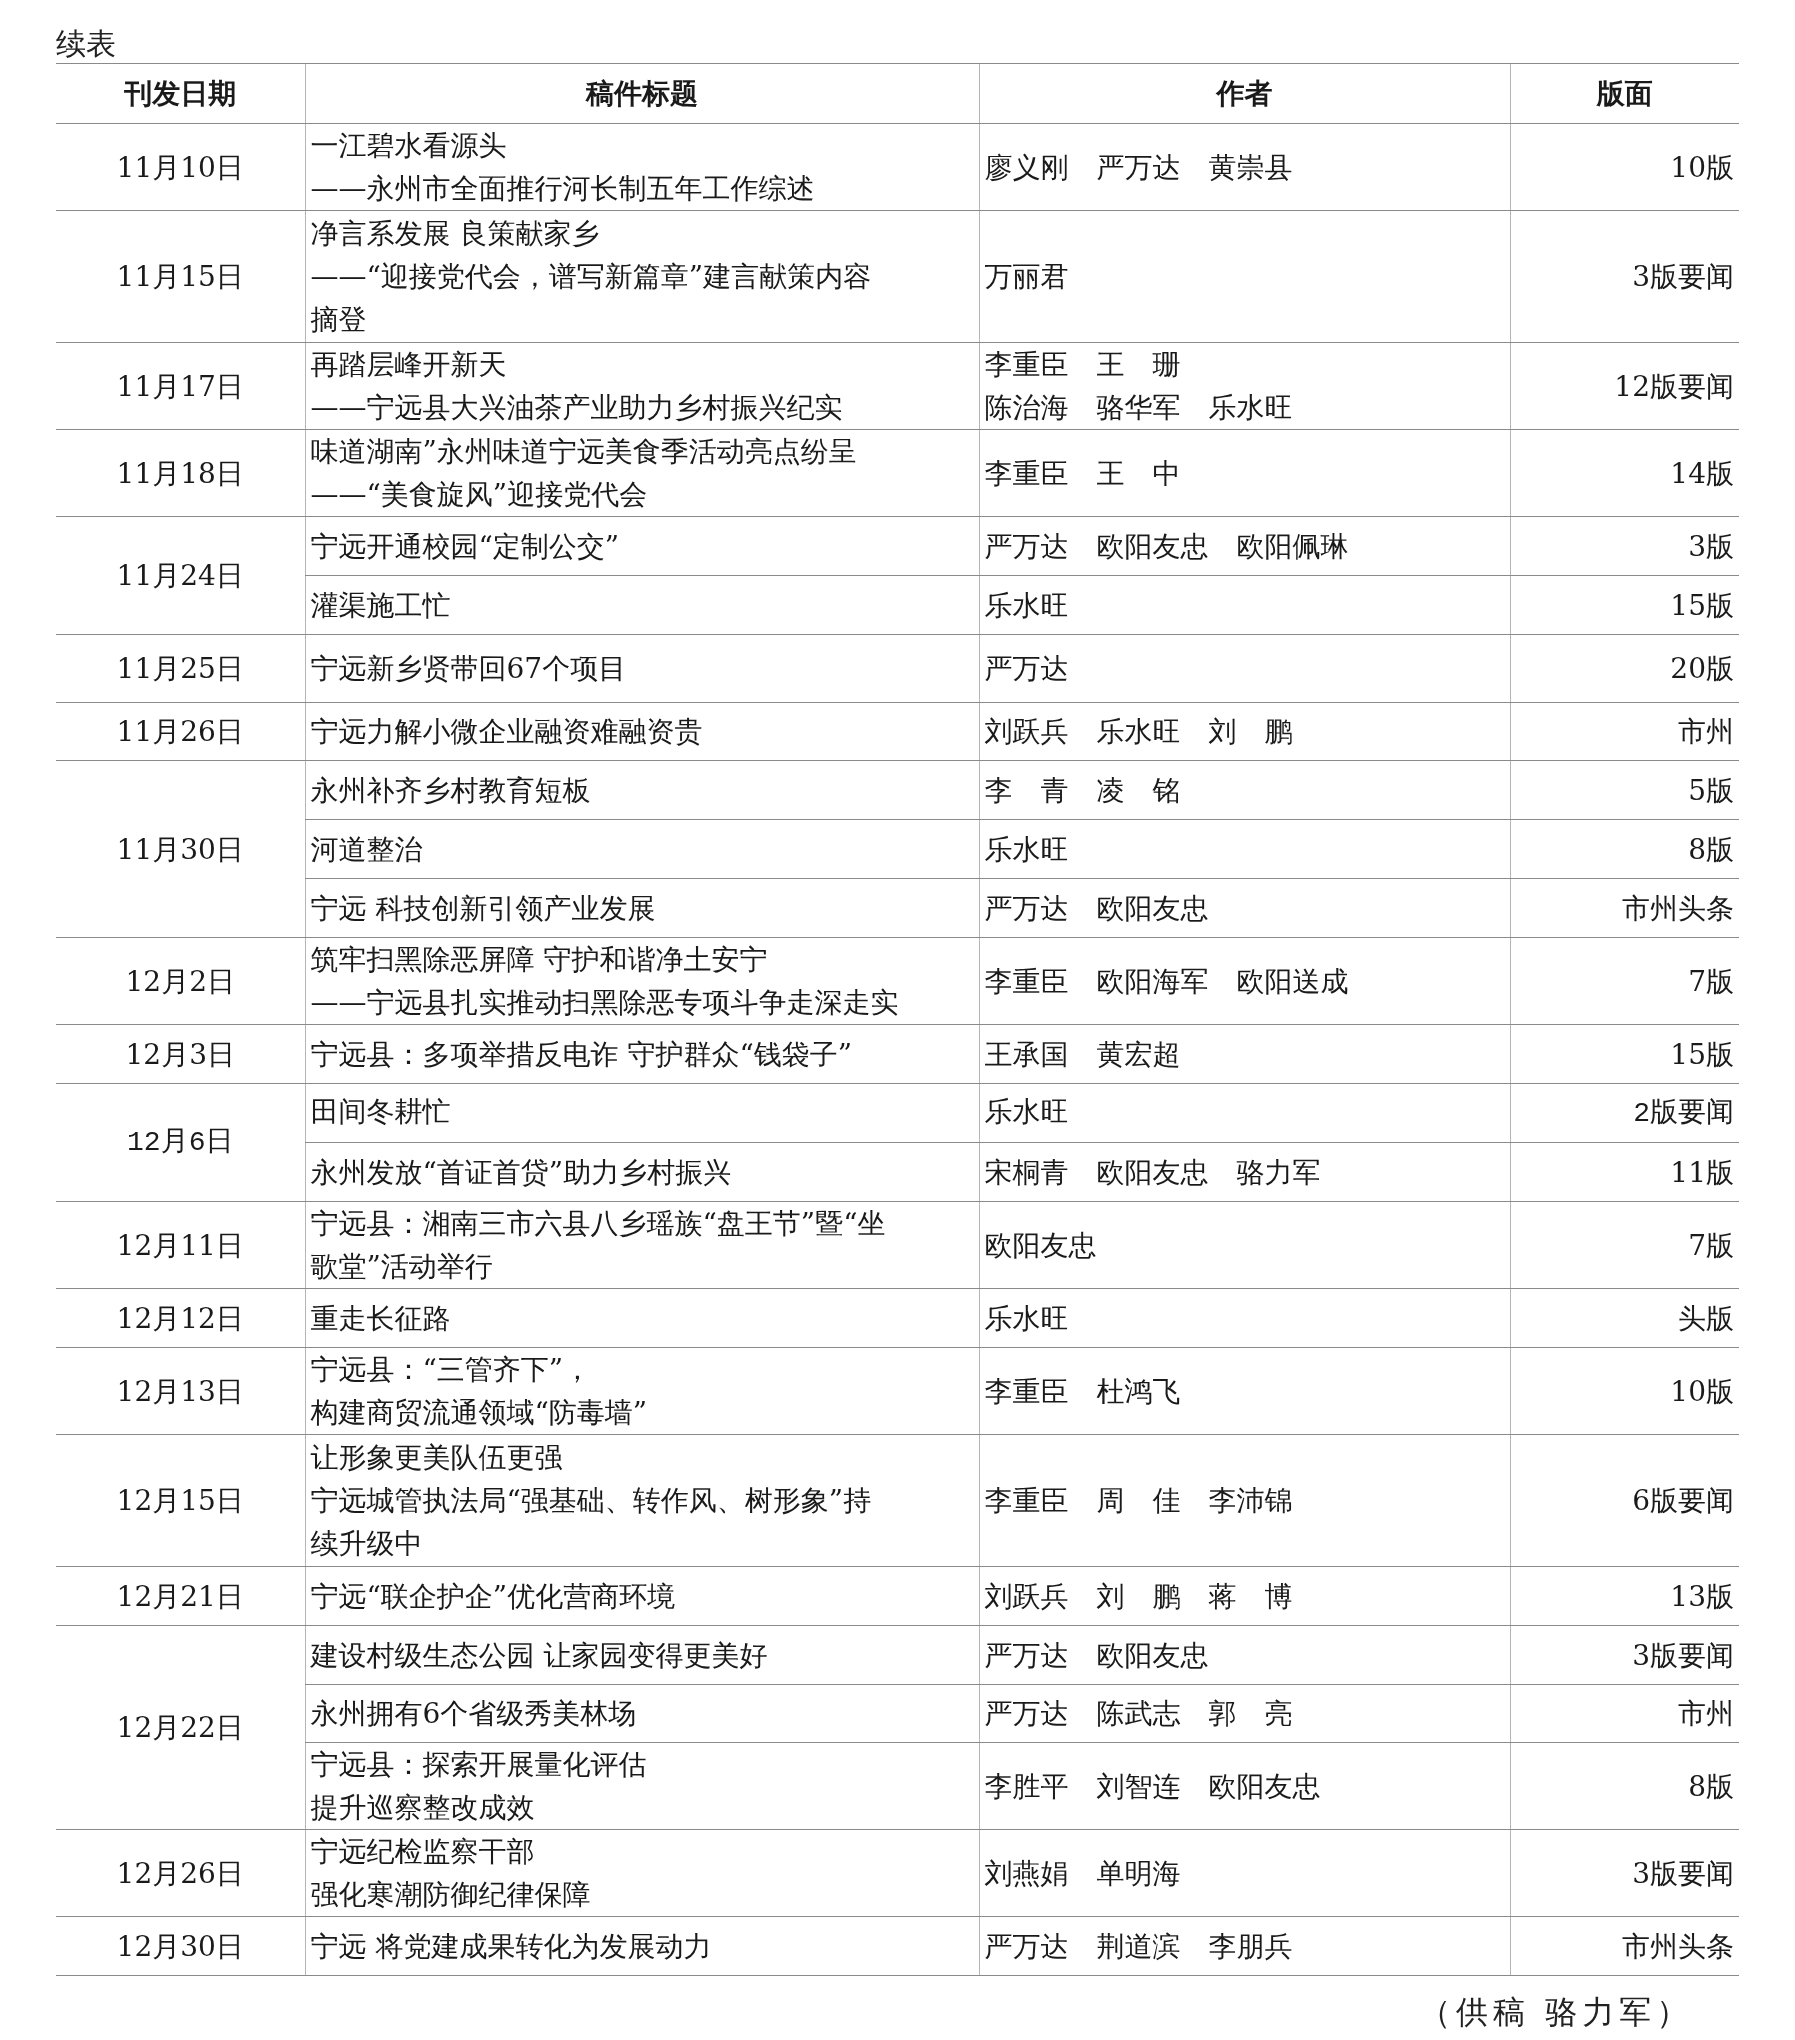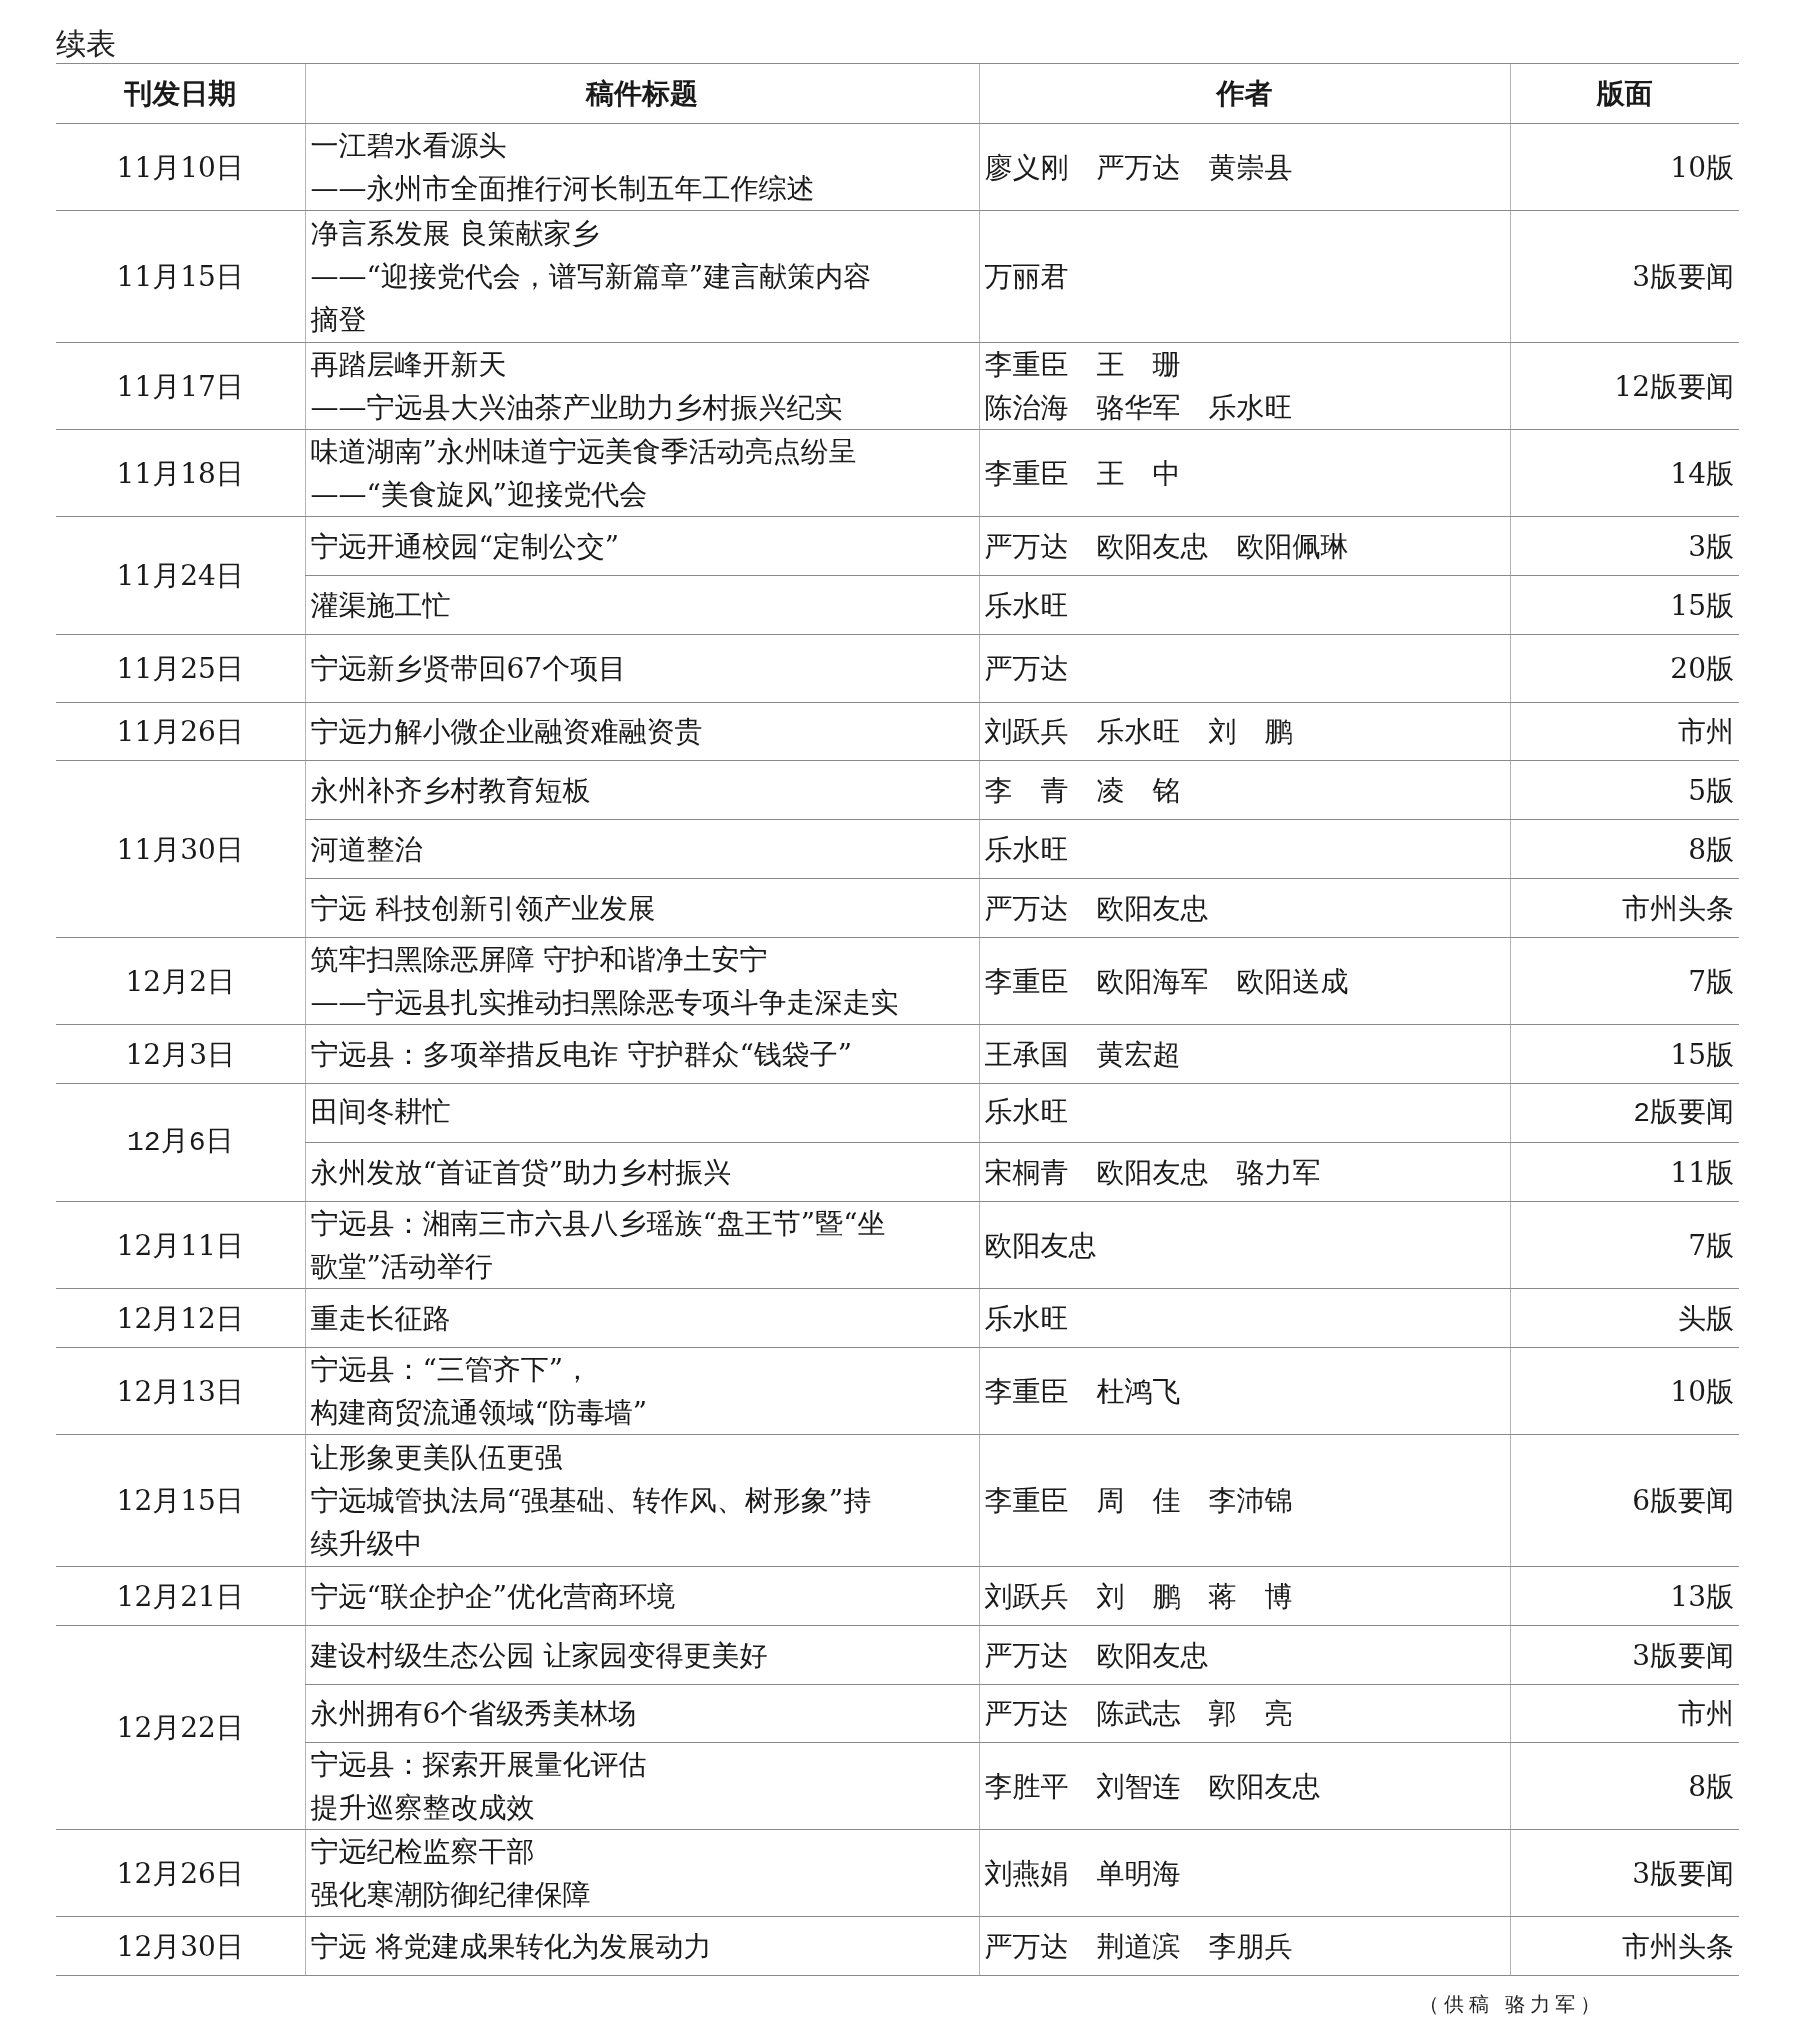--- a/index.html
+++ b/index.html
@@ -12,21 +12,21 @@
   table.t col.c3 { width: 531px; }
   table.t col.c4 { width: 229px; }
   table.t th, table.t td { border-top: 1.7px solid #8a8a8a; border-bottom: 1.7px solid #8a8a8a; padding: 0 5px; vertical-align: middle; }
   table.t th + th, table.t td + td, table.t td.sub { border-left: 1.3px solid #b5b5b5; }
   table.t th { height: 59px; font-family: Liberation Sans, sans-serif; font-weight: bold; font-size: 28px; text-align: center; }
   table.t td { font-size: 28px; line-height: 43px; }
   td.date { text-align: center; }
   td.title { white-space: pre-line; letter-spacing: 0px; }
   td.author { white-space: pre; }
   td.page { white-space: nowrap; text-align: right; }
-  .footer { position: absolute; left: 1419px; top: 1991px; font-size: 20px; letter-spacing: 5px; color: #222; }
+  .footer { position: absolute; left: 1419px; top: 1991px; font-size: 32px; letter-spacing: 5px; color: #222; }
 </style>
 </head>
 <body>
 
 <div class="caption">续表</div>
 
 <table class="t">
   <colgroup>
       <col class="c1">
       <col class="c2">

